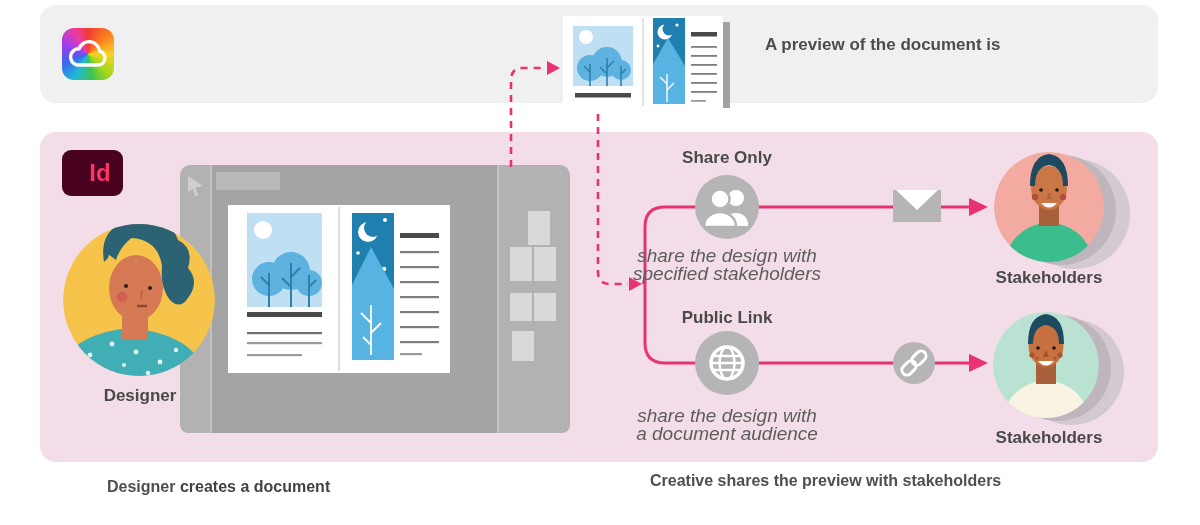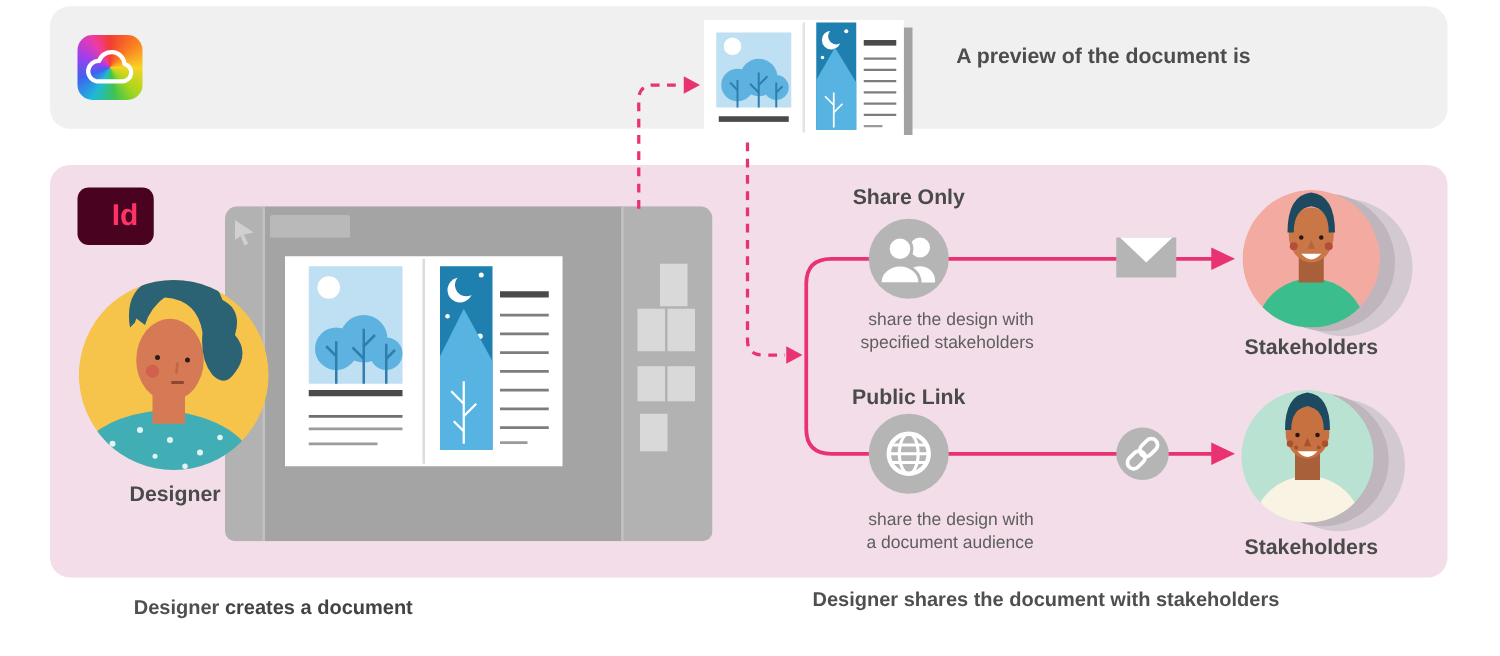--- a/index.html
+++ b/index.html
@@ -47,21 +47,21 @@
   .win-panel{width:71px;background:#b2b2b2;border-left:2px solid #c1c1c1;position:relative;}
   .sq{position:absolute;background:#d9d9d9;}
 
   
   .lbl{color:#4a4a4a;font-weight:bold;font-size:17px;text-align:center;}
   .designer-lbl{left:60px;top:386px;width:160px;}
   .invite-title{left:647px;top:148px;width:160px;}
   .public-title{left:647px;top:308px;width:160px;}
   .stake1-lbl{left:969px;top:268px;width:160px;}
   .stake2-lbl{left:969px;top:428px;width:160px;}
-  .desc{font-size:14px;color:#5e5e5e;line-height:17.5px;text-align:right;}
+  .desc{font-size:19px;color:#5e5e5e;line-height:17.5px;text-align:center;font-style:italic;}
   .invite-desc{left:627px;top:247px;width:200px;}
   .public-desc{left:627px;top:407px;width:200px;}
 
   
   .caption{font-size:16px;color:#4f4f4f;line-height:22px;font-weight:bold;}
   .caption b{color:#434343;}
   .caption-left{left:107px;top:476px;width:360px;}
   .caption-right{left:650px;top:470px;width:460px;}
 
   .overlay{left:0;top:0;width:1200px;height:525px;pointer-events:none;}
@@ -364,14 +364,14 @@
   <div>share the design with</div>
   <div>a document audience</div>
 </div>
 <div class="abs lbl stake1-lbl">Stakeholders</div>
 <div class="abs lbl stake2-lbl">Stakeholders</div>
 
 <div class="abs caption caption-left">
   <span>Designer </span><b>creates a document</b>
 </div>
 <div class="abs caption caption-right">
-  <div>Designer shares the document with stakeholders</div>
+  <div>Creative shares the preview with stakeholders</div>
 </div>
 
 </body></html>

